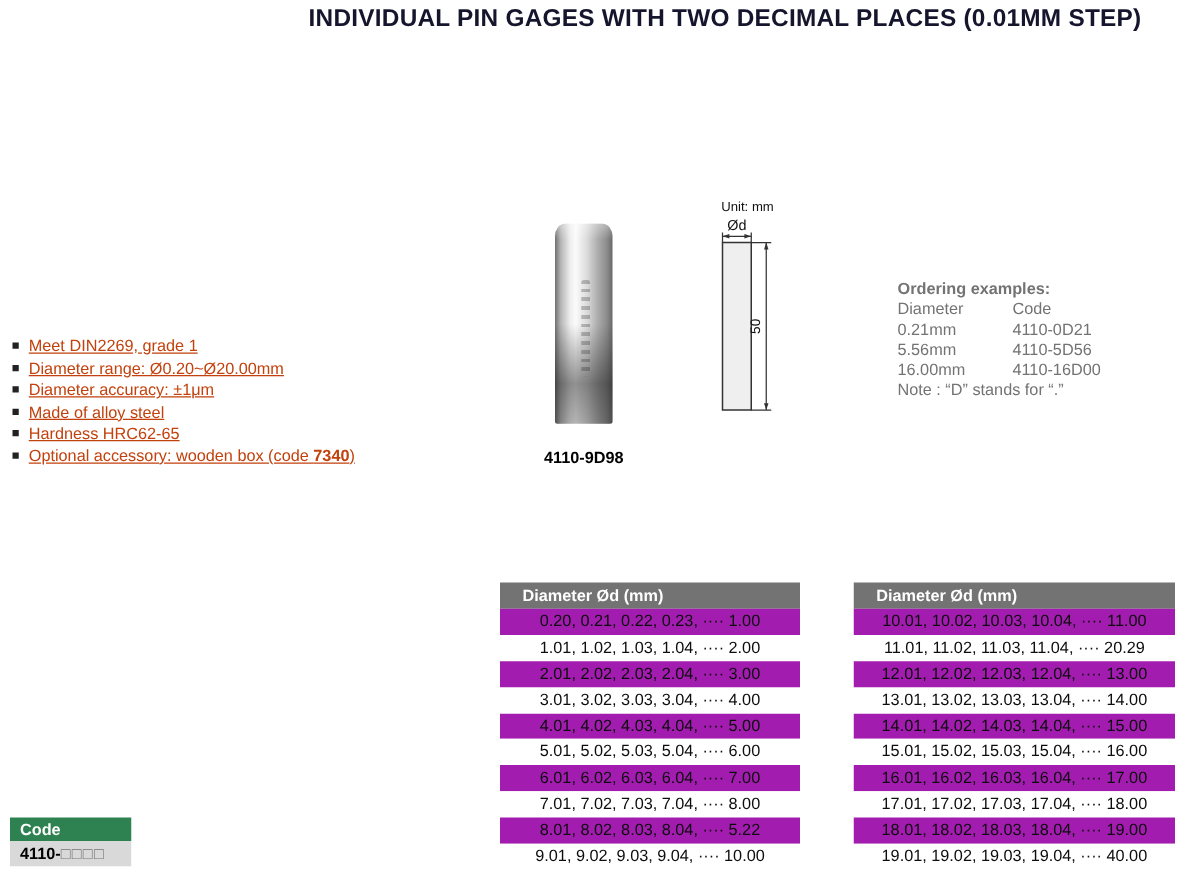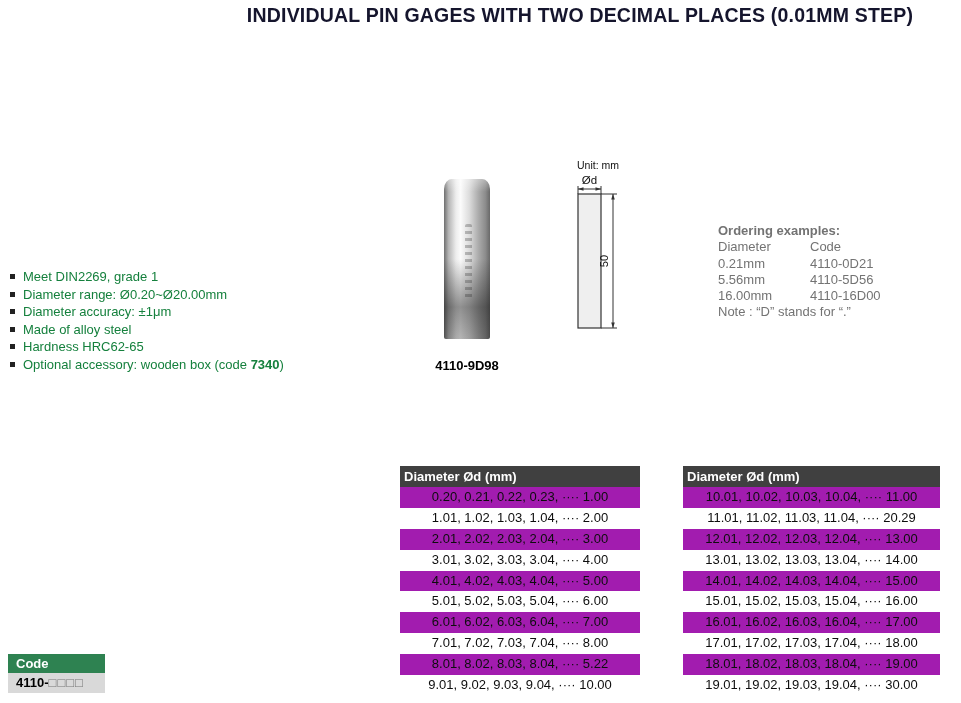--- a/index.html
+++ b/index.html
@@ -17,21 +17,21 @@
     position: absolute; top: 4px; left: 200px; width: 760px;
     text-align: center;
     font-size: 19.5px; font-weight: bold; color: #15152d;
     letter-spacing: 0.2px;
   }
 
   
   .features {
     position: absolute; left: 10px; top: 268px; width: 390px;
     list-style: none; margin: 0; padding: 0;
-    font-size: 13px; line-height: 17.6px; color: #15803d;
+    font-size: 13px; line-height: 17.6px; color: #c2410c; text-decoration: underline;
   }
   .features li { white-space: nowrap; }
   .bullet {
     display: inline-block; width: 5px; height: 5px; background: #222;
     margin-right: 8px; margin-bottom: 2px;
   }
 
   
   .pin {
     position: absolute; left: 444px; top: 179px; width: 46px; height: 160px;
@@ -75,22 +75,22 @@
   }
   .code-box .code-value {
     background: #d9d9d9; font-weight: bold; color: #000;
     height: 20px; line-height: 20px; padding-left: 8px;
   }
   .code-squares { color: #777; font-weight: normal; letter-spacing: 1px; }
 
   
   .gage-table { position: absolute; font-size: 13px; }
   .gage-table .thead {
-    background: #404040; color: #fff; font-weight: bold;
-    height: 21px; line-height: 21px; padding-left: 4px;
+    background: #737373; color: #fff; font-weight: bold;
+    height: 21px; line-height: 21px; padding-left: 18px;
   }
   .gage-table .trow {
     height: 20.9px; line-height: 20.9px; text-align: center;
     background: #ffffff; color: #0d0d0d; white-space: nowrap;
   }
   .gage-table .trow.alt { background: #a21caf; }
   .t1 { left: 400px; top: 466px; width: 240px; }
   .t2 { left: 683px; top: 466px; width: 257px; }
 </style>
 </head>
@@ -170,14 +170,14 @@
   <div class="thead">Diameter Ød (mm)</div>
   <div class="trow alt">10.01, 10.02, 10.03, 10.04, ···· 11.00</div>
   <div class="trow">11.01, 11.02, 11.03, 11.04, ···· 20.29</div>
   <div class="trow alt">12.01, 12.02, 12.03, 12.04, ···· 13.00</div>
   <div class="trow">13.01, 13.02, 13.03, 13.04, ···· 14.00</div>
   <div class="trow alt">14.01, 14.02, 14.03, 14.04, ···· 15.00</div>
   <div class="trow">15.01, 15.02, 15.03, 15.04, ···· 16.00</div>
   <div class="trow alt">16.01, 16.02, 16.03, 16.04, ···· 17.00</div>
   <div class="trow">17.01, 17.02, 17.03, 17.04, ···· 18.00</div>
   <div class="trow alt">18.01, 18.02, 18.03, 18.04, ···· 19.00</div>
-  <div class="trow">19.01, 19.02, 19.03, 19.04, ···· 30.00</div>
+  <div class="trow">19.01, 19.02, 19.03, 19.04, ···· 40.00</div>
 </div>
 
 </body></html>

